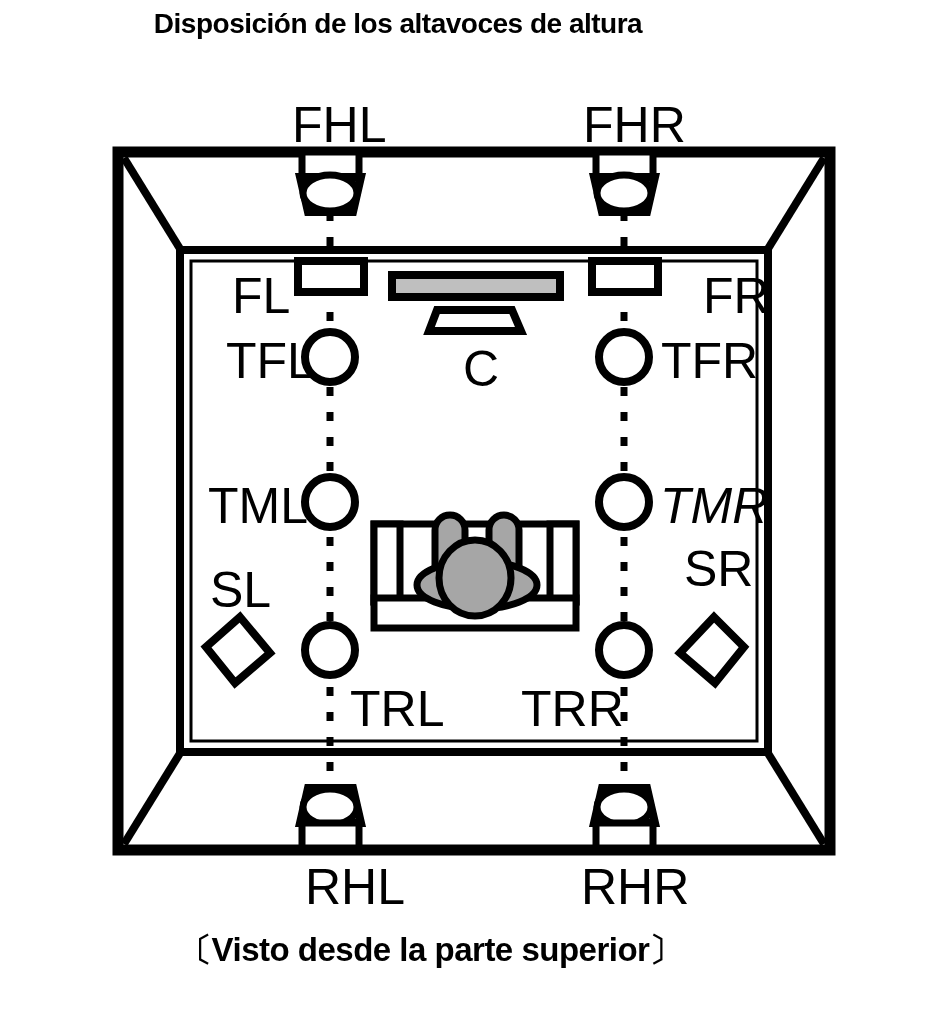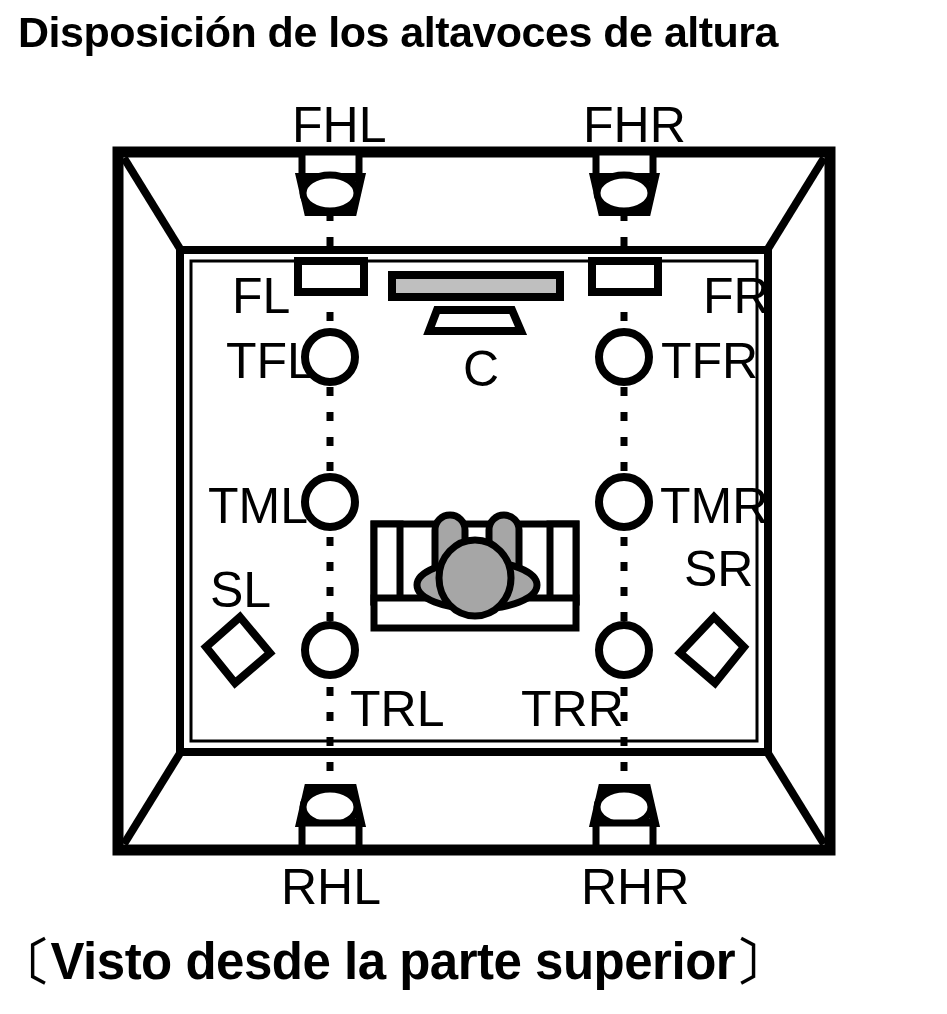--- a/index.html
+++ b/index.html
@@ -12,32 +12,32 @@
     height: 1014px;
     position: relative;
     font-family: "Liberation Sans", sans-serif;
     overflow: hidden;
   }
   #page-title {
     position: absolute;
     left: 0; top: 8px;
     width: 796px;
     text-align: center;
-    font-size: 43px;
+    font-size: 28px;
     font-weight: bold;
     letter-spacing: -0.5px;
     color: #000;
     white-space: nowrap;
   }
   #page-caption {
     position: absolute;
     left: 0; top: 928px;
     width: 861px;
-    text-align: left;
-    font-size: 51px;
+    text-align: center;
+    font-size: 33px;
     font-weight: bold;
     letter-spacing: -0.5px;
     color: #000;
     white-space: nowrap;
   }
   #diagram {
     position: absolute;
     left: 0; top: 0;
     width: 947px;
     height: 1014px;
@@ -158,29 +158,29 @@
 
     <ellipse cx="477" cy="585" rx="60" ry="24" fill="#a6a6a6" stroke="#000000" stroke-width="7"></ellipse>
 
     <ellipse cx="475" cy="578" rx="36" ry="38" fill="#a6a6a6" stroke="#000000" stroke-width="7"></ellipse>
   </g>
 
 </svg>
 
 <div class="lbl" style="left:292px; top:100px;">FHL</div>
 <div class="lbl" style="left:583px; top:100px;">FHR</div>
-<div class="lbl" style="left:281px; top:862px;">RHL</div>
+<div class="lbl" style="left:305px; top:862px;">RHL</div>
 <div class="lbl" style="left:581px; top:862px;">RHR</div>
 
 <div class="lbl" style="left:232px; top:271px;">FL</div>
 <div class="lbl" style="left:703px; top:271px;">FR</div>
 <div class="lbl" style="left:463px; top:344px;">C</div>
 <div class="lbl" style="left:210px; top:565px;">SL</div>
 <div class="lbl" style="left:684px; top:544px;">SR</div>
 
 <div class="lbl" style="left:226px; top:336px;">TFL</div>
 <div class="lbl" style="left:661px; top:336px;">TFR</div>
 <div class="lbl" style="left:208px; top:481px;">TML</div>
-<div class="lbl" style="left:660px; top:481px;">TMR</div>
+<div class="lbl" style="left:660px; top:481px;font-style:italic;">TMR</div>
 <div class="lbl" style="left:350px; top:684px;">TRL</div>
 <div class="lbl" style="left:521px; top:684px;">TRR</div>
 
 <div id="page-caption">〔Visto desde la parte superior〕</div>
 
 </body></html>

